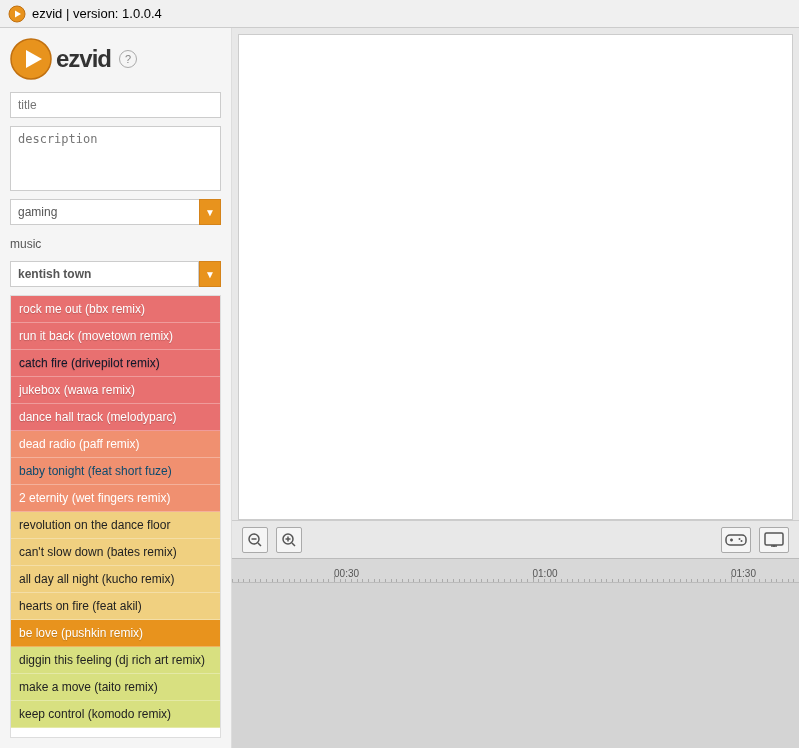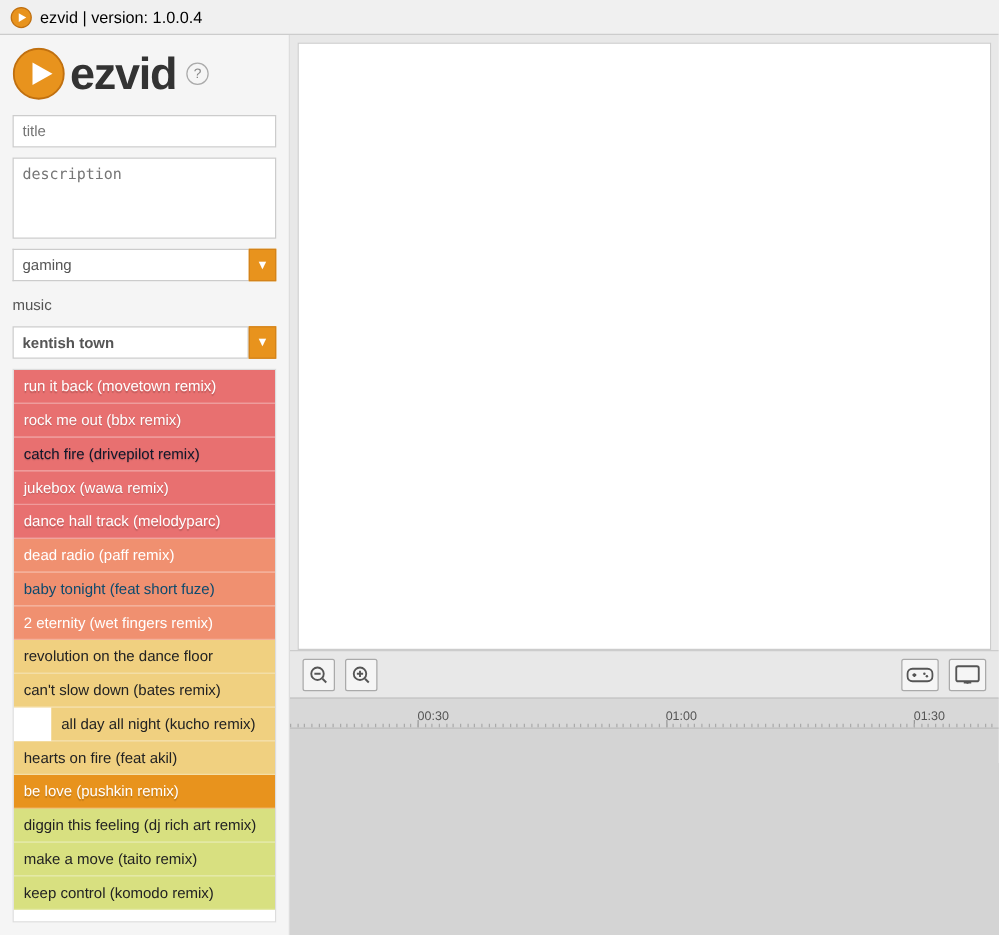--- a/index.html
+++ b/index.html
@@ -46,21 +46,21 @@
       display: flex;
       align-items: center;
       gap: 4px;
       margin-bottom: 4px;
     }
     .logo-play {
       width: 42px;
       height: 42px;
     }
     .logo-text {
-      font-size: 36px;
+      font-size: 24px;
       font-weight: bold;
       color: #333;
       letter-spacing: -1px;
     }
     .help-icon {
       width: 18px;
       height: 18px;
       border: 1.5px solid #aaa;
       border-radius: 50%;
       display: flex;
@@ -299,31 +299,31 @@
 
     <div style="margin-top:4px;">
       <div class="section-label">music</div>
     </div>
     <div class="music-dropdown-wrap">
       <div class="music-dropdown-select" style="border:1px solid #ccc; padding:5px 7px; font-size:12px; color:#555; background:#fff; flex:1;">kentish town</div>
       <div class="music-dropdown-btn">▼</div>
     </div>
 
     <div id="track-list">
-    <div class="track-item" style="background: rgb(232, 112, 112); color: rgb(255, 255, 255); text-shadow: rgba(0, 0, 0, 0.2) 0px 1px 1px;">run it back (movetown remix)</div>
-        <div class="track-item" style="background: rgb(232, 112, 112); color: rgb(255, 255, 255); text-shadow: rgba(0, 0, 0, 0.2) 0px 1px 1px;">rock me out (bbx remix)</div>
+    <div class="track-item" style="background: rgb(232, 112, 112); color: rgb(255, 255, 255); text-shadow: rgba(0, 0, 0, 0.2) 0px 1px 1px;">rock me out (bbx remix)</div>
+        <div class="track-item" style="background: rgb(232, 112, 112); color: rgb(255, 255, 255); text-shadow: rgba(0, 0, 0, 0.2) 0px 1px 1px;">run it back (movetown remix)</div>
         <div class="track-item" style="background: rgb(232, 112, 112); color: #0f172a; text-shadow: rgba(0, 0, 0, 0.2) 0px 1px 1px;">catch fire (drivepilot remix)</div>
         <div class="track-item" style="background: rgb(232, 112, 112); color: rgb(255, 255, 255); text-shadow: rgba(0, 0, 0, 0.2) 0px 1px 1px;">jukebox (wawa remix)</div>
         <div class="track-item" style="background: rgb(232, 112, 112); color: rgb(255, 255, 255); text-shadow: rgba(0, 0, 0, 0.2) 0px 1px 1px;">dance hall track (melodyparc)</div>
         <div class="track-item" style="background: rgb(240, 144, 112); color: rgb(255, 255, 255); text-shadow: none;">dead radio (paff remix)</div>
         <div class="track-item" style="background: rgb(240, 144, 112); color: #0c4a6e; text-shadow: none;">baby tonight (feat short fuze)</div>
         <div class="track-item" style="background: rgb(240, 144, 112); color: rgb(255, 255, 255); text-shadow: none;">2 eternity (wet fingers remix)</div>
         <div class="track-item" style="background: rgb(240, 208, 128); color: rgb(34, 34, 34); text-shadow: none;">revolution on the dance floor</div>
         <div class="track-item" style="background: rgb(240, 208, 128); color: rgb(34, 34, 34); text-shadow: none;">can't slow down (bates remix)</div>
-        <div class="track-item" style="background: rgb(240, 208, 128); color: rgb(34, 34, 34); text-shadow: none; margin-left: 30px;">all day all night (kucho remix)</div>
+        <div class="track-item" style="background: rgb(240, 208, 128); color: rgb(34, 34, 34); text-shadow: none;">all day all night (kucho remix)</div>
         <div class="track-item" style="background: rgb(240, 208, 128); color: rgb(34, 34, 34); text-shadow: none;">hearts on fire (feat akil)</div>
         <div class="track-item" style="background: rgb(232, 147, 29); color: rgb(255, 255, 255); text-shadow: rgba(0, 0, 0, 0.2) 0px 1px 1px;">be love (pushkin remix)</div>
         <div class="track-item" style="background: rgb(216, 224, 128); color: rgb(34, 34, 34); text-shadow: none;">diggin this feeling (dj rich art remix)</div>
         <div class="track-item" style="background: rgb(216, 224, 128); color: rgb(34, 34, 34); text-shadow: none;">make a move (taito remix)</div>
         <div class="track-item" style="background: rgb(216, 224, 128); color: rgb(34, 34, 34); text-shadow: none;">keep control (komodo remix)</div>
       </div>
 
   </div>
 
   <div id="right-panel">

